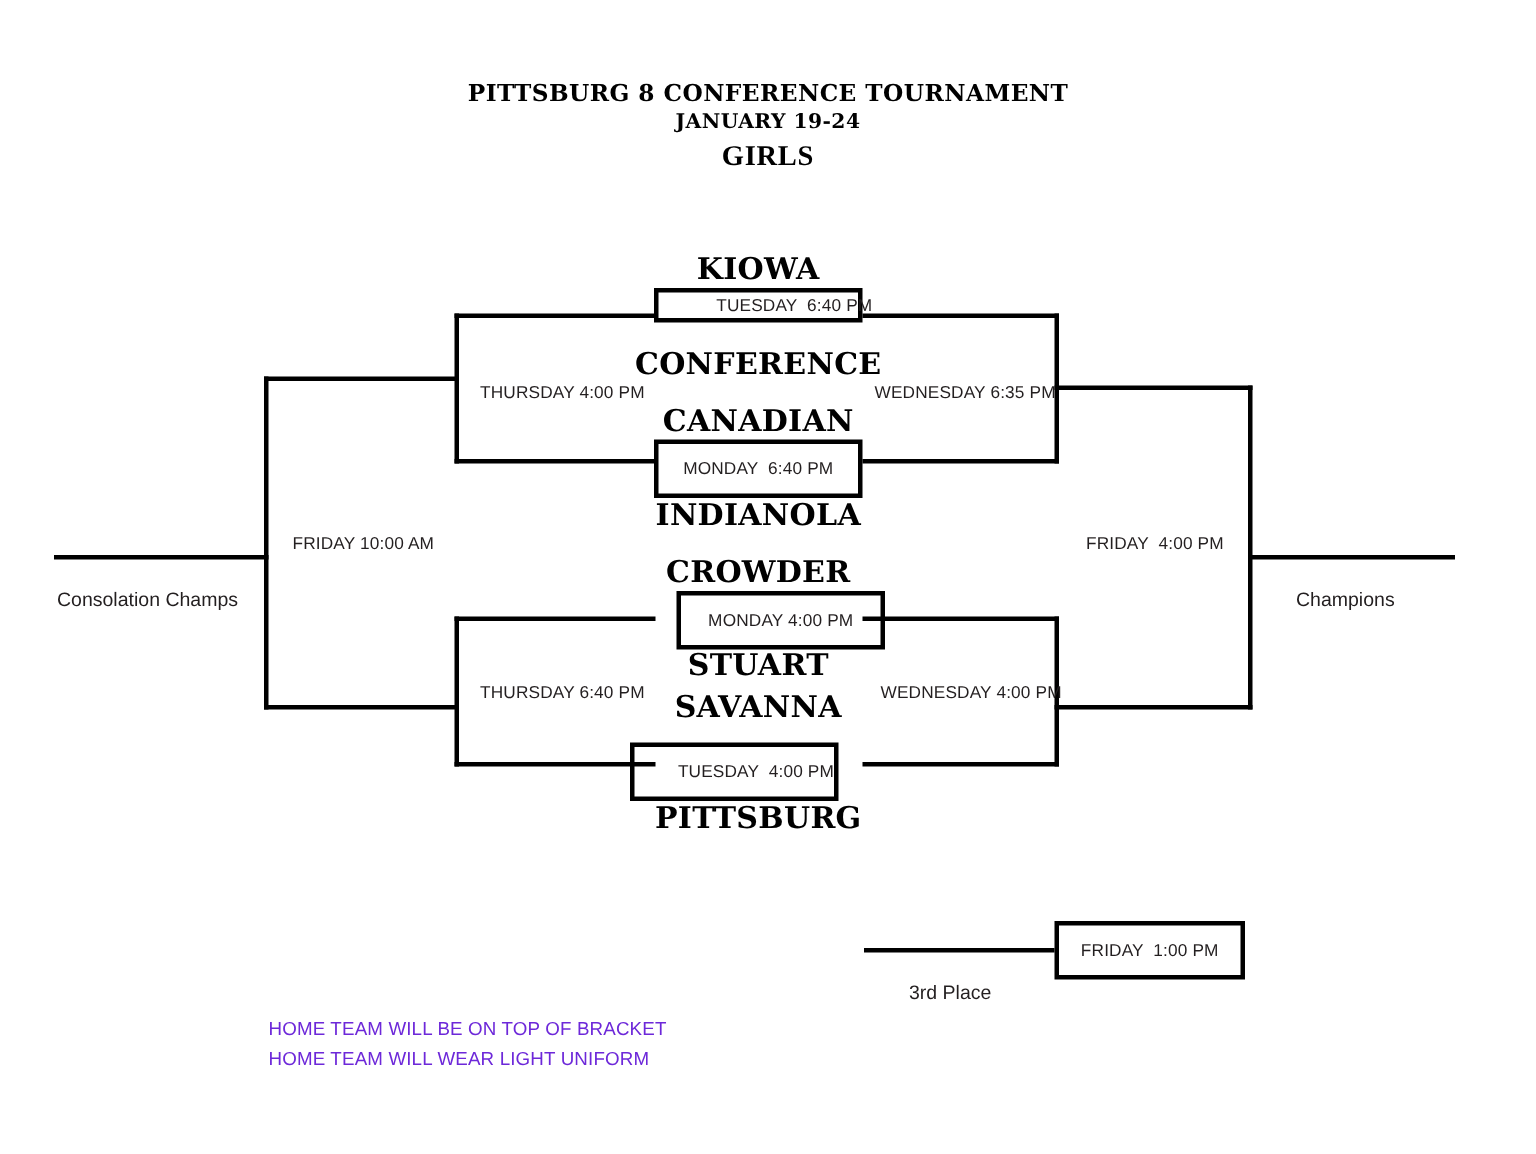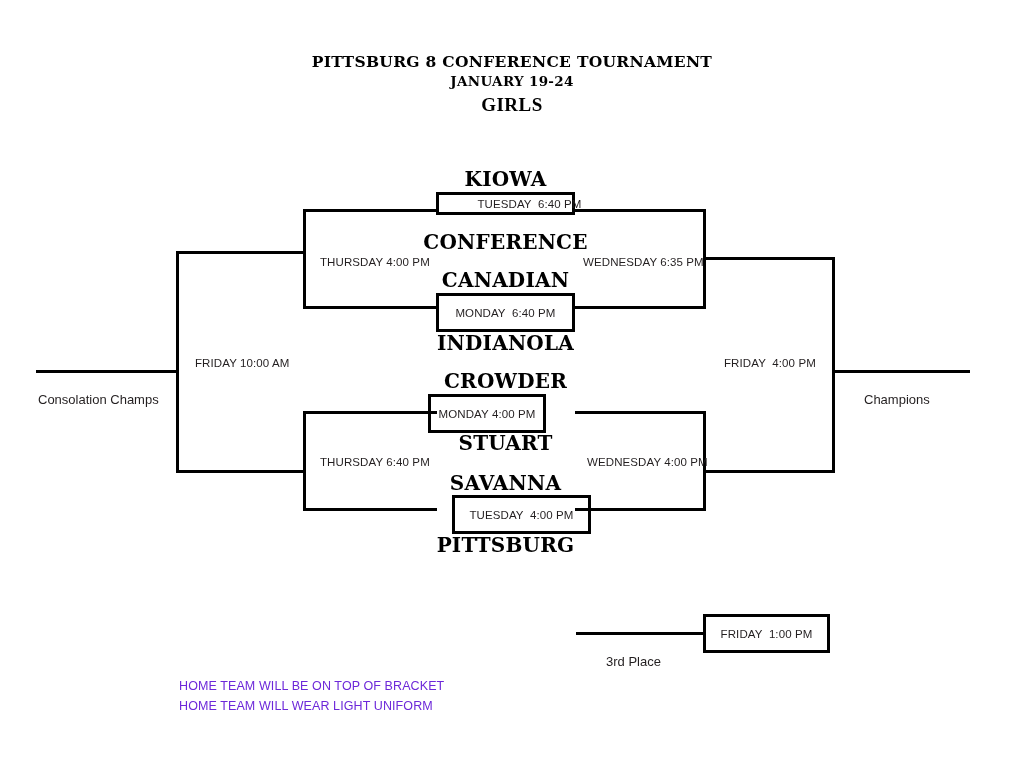--- a/index.html
+++ b/index.html
@@ -138,27 +138,27 @@
   </div>
   <div class="team-name" style="left:420px; top:233px; width:171px;">CONFERENCE</div>
 
   <div class="team-name" style="left:436px; top:271px; width:139px;">CANADIAN</div>
   <div class="game-box" style="left:436px; top:293px; width:139px; height:39px;">
     <span class="game-box-time">MONDAY  6:40 PM</span>
   </div>
   <div class="team-name" style="left:428px; top:334px; width:155px;">INDIANOLA</div>
 
   <div class="team-name" style="left:436px; top:372px; width:139px;">CROWDER</div>
-  <div class="game-box" style="left:428px; top:394px; width:118px; height:39px;">
+  <div class="game-box" style="left:451px; top:394px; width:139px; height:39px;">
     <span class="game-box-time">MONDAY 4:00 PM</span>
   </div>
   <div class="team-name" style="left:436px; top:434px; width:139px;">STUART</div>
 
-  <div class="team-name" style="left:436px; top:474px; width:139px;">SAVANNA</div>
-  <div class="game-box" style="left:452px; top:495px; width:139px; height:39px;">
+  <div class="team-name" style="left:436px; top:462px; width:139px;">SAVANNA</div>
+  <div class="game-box" style="left:420px; top:495px; width:139px; height:39px;justify-content:flex-end;">
     <span class="game-box-time">TUESDAY  4:00 PM</span>
   </div>
   <div class="team-name" style="left:428px; top:536px; width:155px;">PITTSBURG</div>
 
   <div class="hline" style="left:303px; top:209px; width:134px; height:3px;"></div>
   <div class="hline" style="left:303px; top:306px; width:134px; height:3px;"></div>
   <div class="vline" style="left:303px; top:209px; width:3px; height:100px;"></div>
 
   <div class="hline" style="left:303px; top:411px; width:134px; height:3px;"></div>
   <div class="hline" style="left:303px; top:508px; width:134px; height:3px;"></div>

